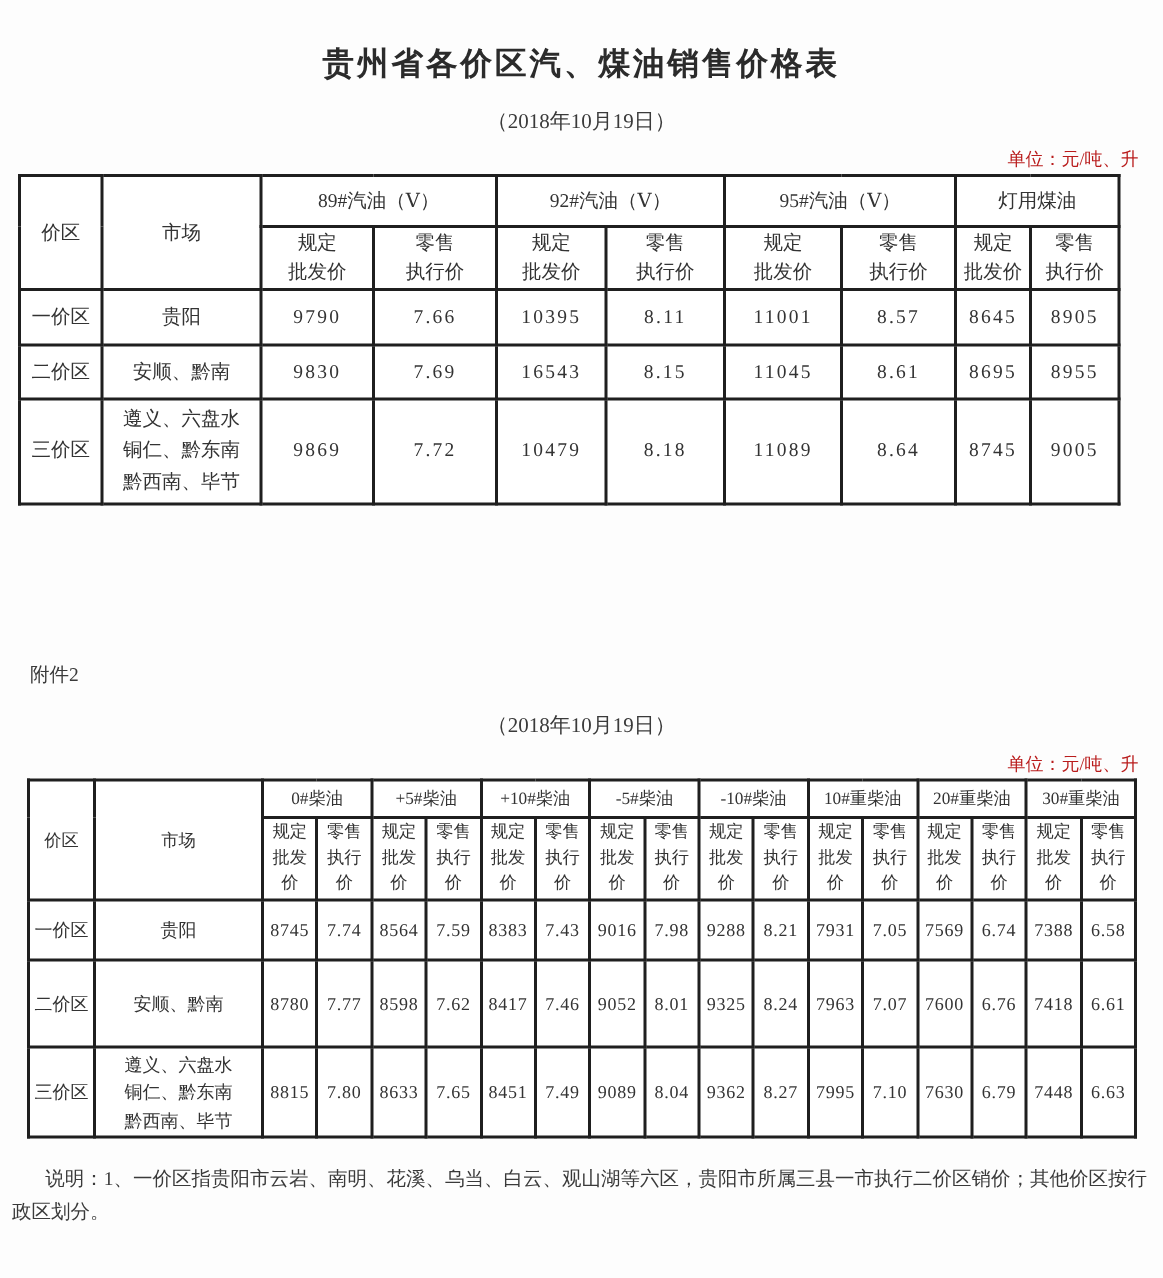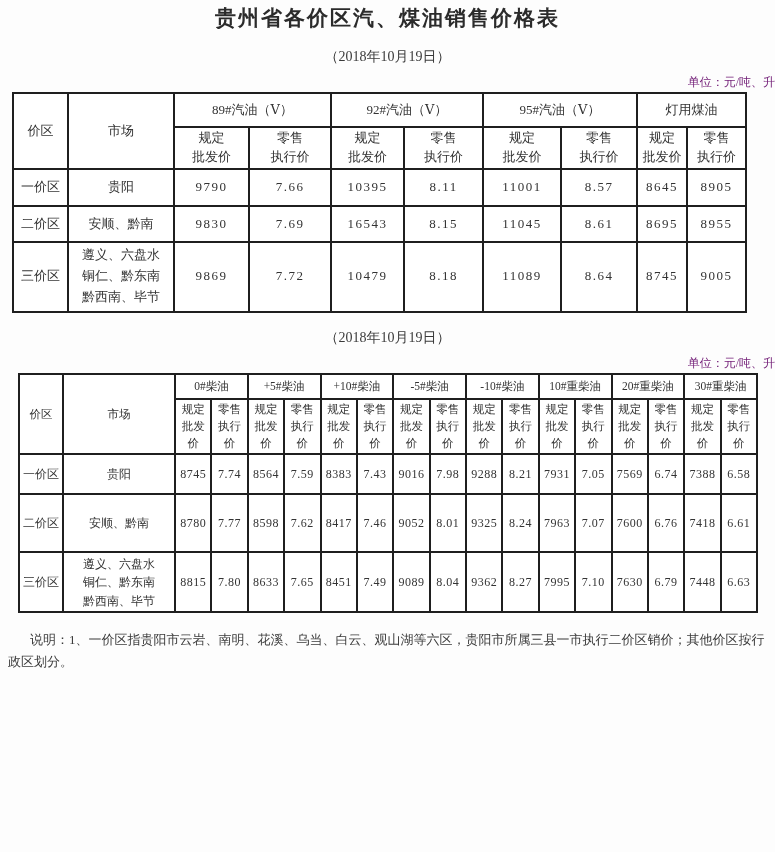--- a/index.html
+++ b/index.html
@@ -7,23 +7,23 @@
     width:775px;height:852px;overflow:hidden;
     background:#fdfdfd;
     color:#333;
     font-family:"Liberation Serif","DejaVu Serif",serif;
   }
   .page{position:relative;width:775px;height:852px;}
   .sec-title{
     text-align:center;font-weight:bold;font-size:21px;color:#2b2b2b;
     letter-spacing:2px;
   }
-  .sec-title.t1{padding-top:4px;}
+  .sec-title.t1{padding-top:28px;}
   .sec-date{text-align:center;font-size:14px;color:#3a3a3a;margin-top:16px;}
-  .unit-line{text-align:right;font-size:12px;color:#701a75;margin-top:8px;margin-bottom:1px;}
+  .unit-line{text-align:right;font-size:12px;color:#b91c1c;padding-right:16px;margin-top:8px;margin-bottom:1px;}
   table{border-collapse:collapse;table-layout:fixed;background:#fff;}
   th,td{
     border:2px solid #1f1f1f;
     text-align:center;vertical-align:middle;
     white-space:pre-line;
     padding:1px 0;
     font-weight:normal;
   }
   
   .tbl1{margin-left:12px;width:733px;font-size:13px;}
@@ -133,20 +133,21 @@
         <td class="num">8.18</td>
         <td class="num">11089</td>
         <td class="num">8.64</td>
         <td class="num">8745</td>
         <td class="num">9005</td>
       </tr>
     </tbody>
   </table>
 
 
+  <div class="attach">附件2</div>
 
   <div class="sec-date">（2018年10月19日）</div>
   <div class="unit-line">单位：元/吨、升</div>
 
   <table class="tbl2">
     <colgroup>
       <col style="width:44px">
         <col style="width:112px">
     </colgroup>
     <thead>

